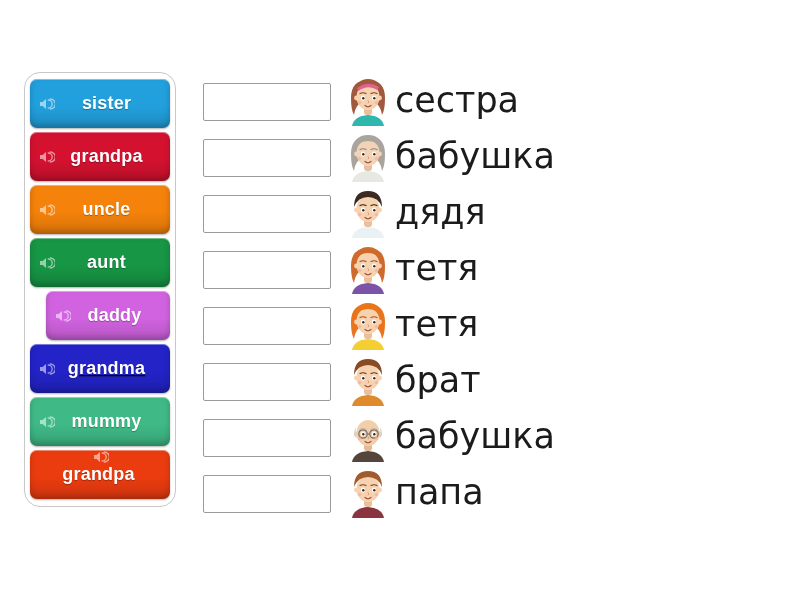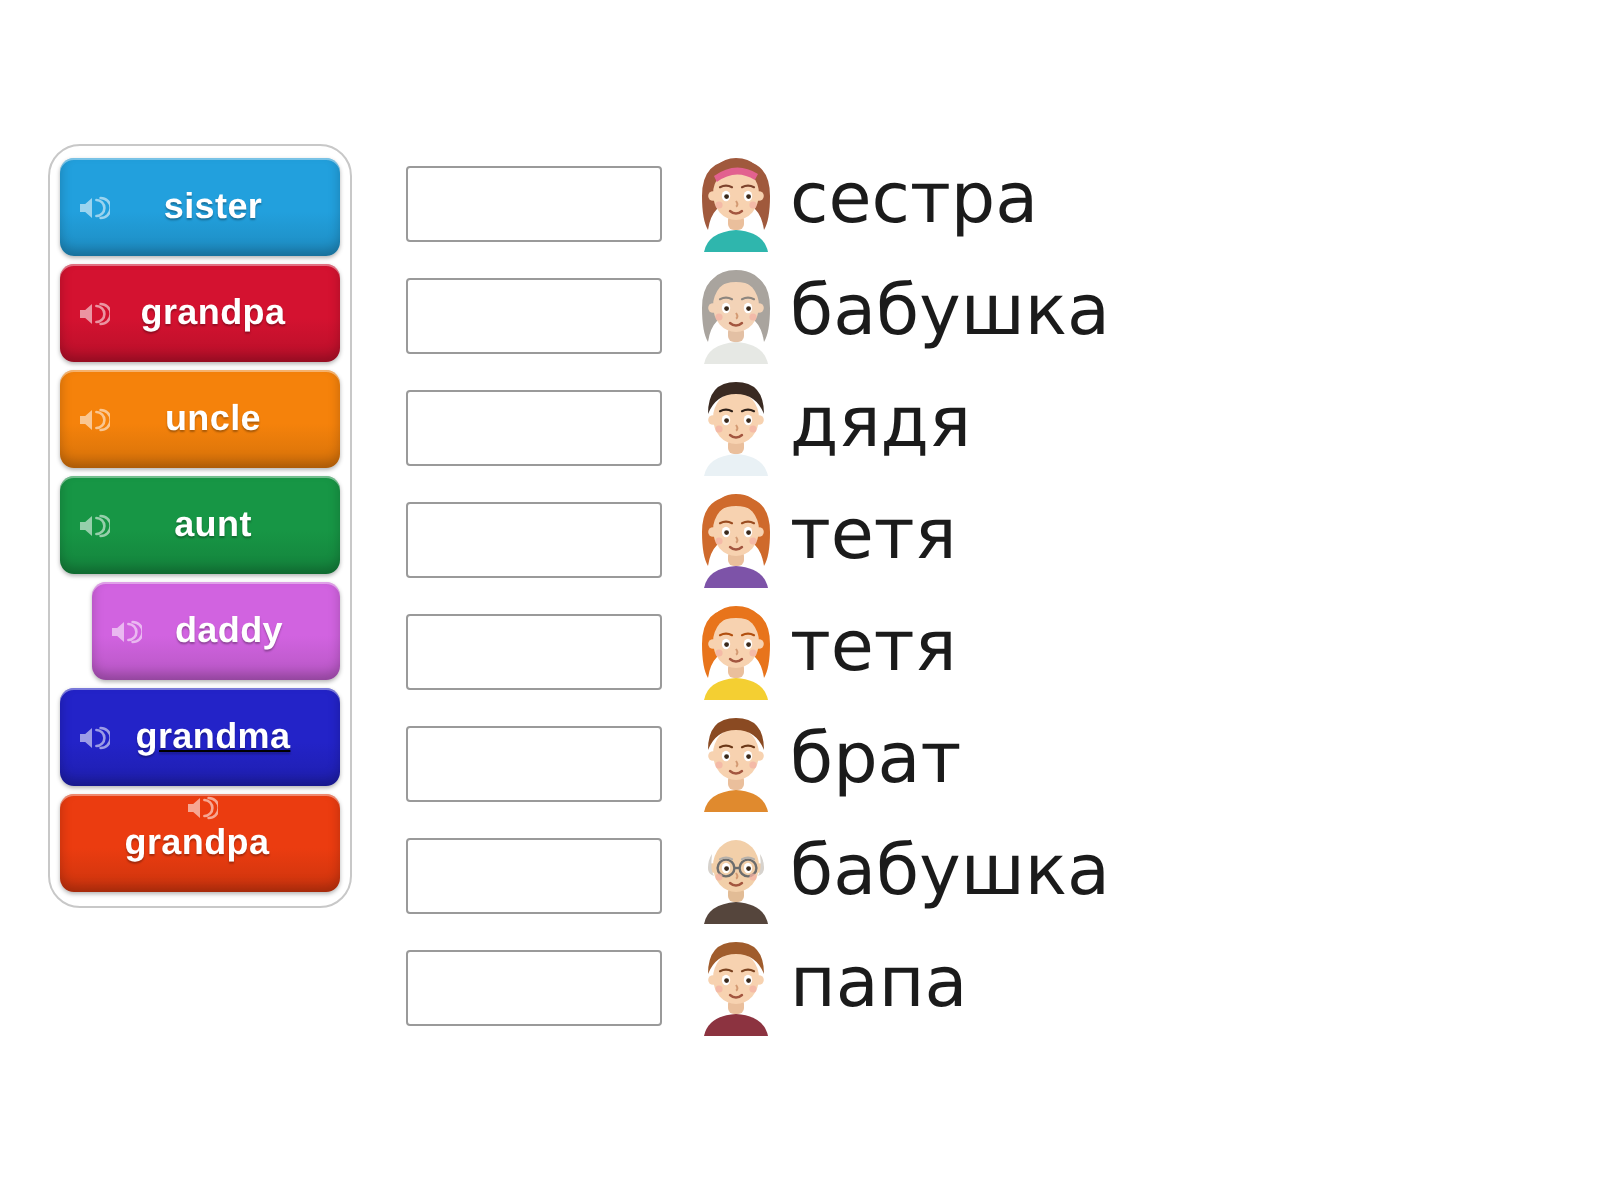--- a/index.html
+++ b/index.html
@@ -179,20 +179,30 @@
       <div class="word-tile" style="background: linear-gradient(rgb(35, 35, 200) 0%, rgb(35, 35, 200) 55%, rgba(0, 0, 0, 0.13) 100%), rgb(35, 35, 200); text-decoration: underline;">
         <span style="display: flex;">
           <svg viewBox="0 0 16 14" class="spk">
             <path d="M1 5h2.6L7 2v10L3.6 9H1z" fill="#ffffff"></path>
             <path d="M9.2 3 a 2.1 2.1 0 0 1 0 8" fill="none" stroke="#ffffff" stroke-width="1.3" stroke-linecap="round"></path>
             <path d="M11.3 2 a 4.300000000000001 4.300000000000001 0 0 1 0 10" fill="none" stroke="#ffffff" stroke-width="1.3" stroke-linecap="round"></path>
           </svg>
         </span>
         <span class="tile-label">grandma</span>
       </div>
+      <div class="word-tile" style="background: linear-gradient(rgb(63, 186, 134) 0%, rgb(63, 186, 134) 55%, rgba(0, 0, 0, 0.13) 100%), rgb(63, 186, 134);">
+        <span style="display: flex;">
+          <svg viewBox="0 0 16 14" class="spk">
+            <path d="M1 5h2.6L7 2v10L3.6 9H1z" fill="#ffffff"></path>
+            <path d="M9.2 3 a 2.1 2.1 0 0 1 0 8" fill="none" stroke="#ffffff" stroke-width="1.3" stroke-linecap="round"></path>
+            <path d="M11.3 2 a 4.300000000000001 4.300000000000001 0 0 1 0 10" fill="none" stroke="#ffffff" stroke-width="1.3" stroke-linecap="round"></path>
+          </svg>
+        </span>
+        <span class="tile-label">mummy</span>
+      </div>
       <div class="word-tile" style="background: linear-gradient(rgb(235, 60, 16) 0%, rgb(235, 60, 16) 55%, rgba(0, 0, 0, 0.13) 100%), rgb(235, 60, 16); flex-direction: column;">
         <span style="display: flex;">
           <svg viewBox="0 0 16 14" class="spk">
             <path d="M1 5h2.6L7 2v10L3.6 9H1z" fill="#ffffff"></path>
             <path d="M9.2 3 a 2.1 2.1 0 0 1 0 8" fill="none" stroke="#ffffff" stroke-width="1.3" stroke-linecap="round"></path>
             <path d="M11.3 2 a 4.300000000000001 4.300000000000001 0 0 1 0 10" fill="none" stroke="#ffffff" stroke-width="1.3" stroke-linecap="round"></path>
           </svg>
         </span>
         <span class="tile-label">grandpa</span>
       </div>

